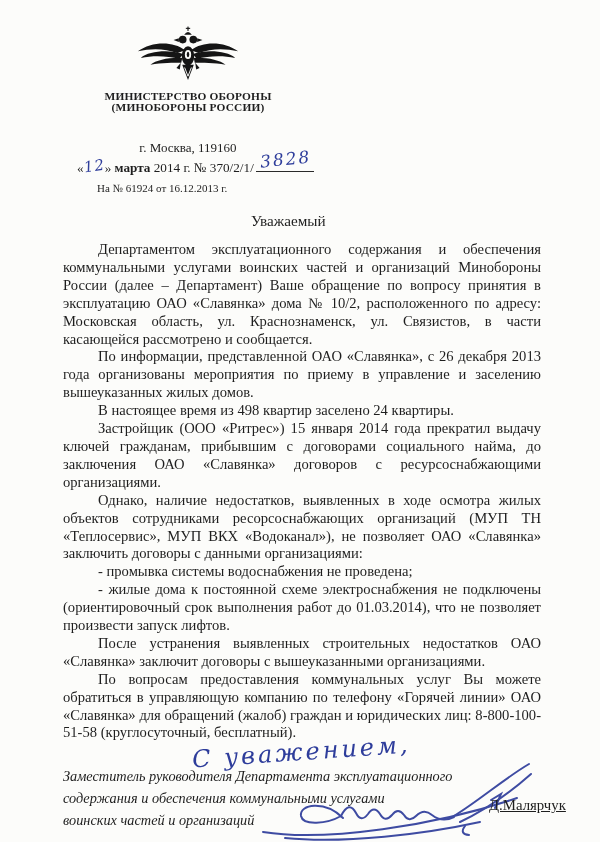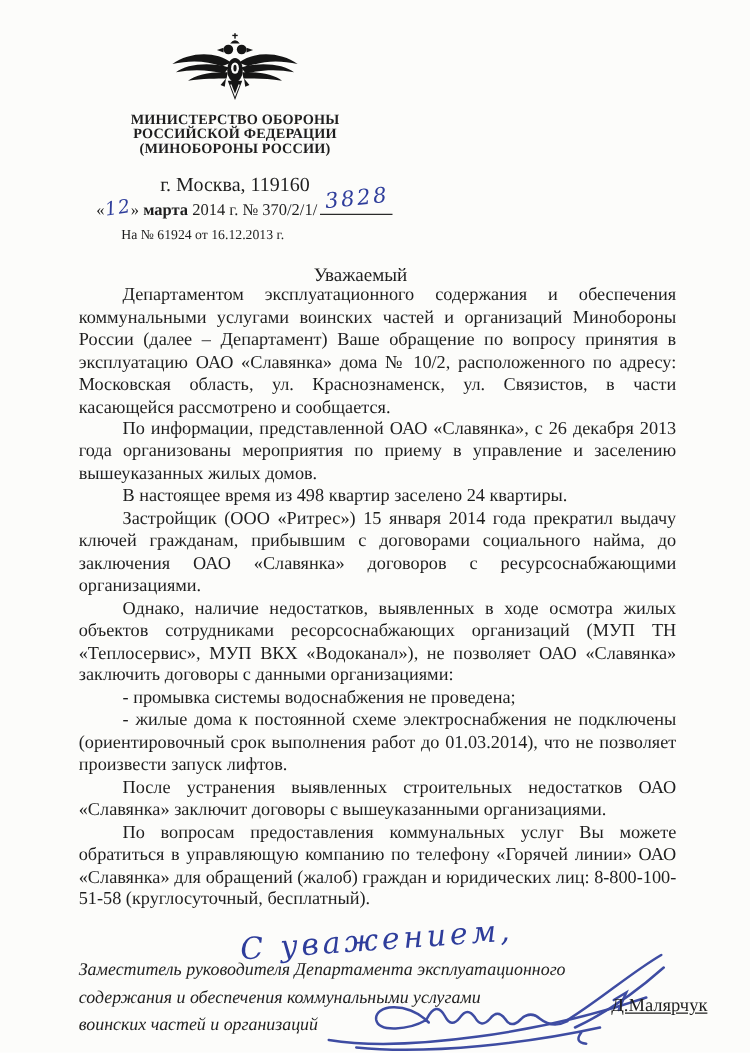--- a/index.html
+++ b/index.html
@@ -16,22 +16,22 @@
     position:absolute;left:60px;top:26px;width:256px;
     text-align:center;
   }
   .emblem{display:block;margin:0 auto 7px auto;}
   .org-line{
     font-weight:700;
     font-size:11.4px;line-height:11.4px;
     letter-spacing:.15px;
   }
   .city-line{
-    margin-top:15px;
-    font-size:16px;
+    margin-top:26px;
+    font-size:13px;
   }
   
   .date-line{
     position:absolute;left:77px;top:155px;
     font-size:13.2px;white-space:nowrap;
   }
   .hand{color:var(--pen);font-style:italic;font-family:"DejaVu Serif", serif;}
   .hand-day{
     display:inline-block;font-size:15px;letter-spacing:1px;
     transform:rotate(-9deg) translateY(-1px);
@@ -54,21 +54,21 @@
     font-size:11px;
   }
   
   .salutation{
     position:absolute;left:223px;top:212px;
     font-size:15.2px;
     margin-left:28px;
   }
   
   .body-text{
-    position:absolute;left:63px;top:228px;width:478px;
+    position:absolute;left:63px;top:241px;width:478px;
   }
   .body-text p{
     margin:0;
     text-indent:35px;
     text-align:justify;
     font-size:14.6px;
     line-height:17.9px;
   }
   
   .closing-hand{
@@ -122,21 +122,20 @@
         <path d="M125,76 l9,11 -7,3 z"></path>
 
         <path d="M98,80 L110,112 L122,80 Z"></path>
       </g>
 
       <ellipse cx="110" cy="59" rx="6.5" ry="9.5" fill="#fcfcfa"></ellipse>
       <ellipse cx="110" cy="59" rx="2.6" ry="5.5" fill="#151515"></ellipse>
       <path d="M103,86 L110,104 L117,86" fill="none" stroke="#fcfcfa" stroke-width="2"></path>
     </svg>
     <div class="org-line">МИНИСТЕРСТВО ОБОРОНЫ</div>
-    <div class="org-line">РОССИЙСКОЙ ФЕДЕРАЦИИ</div>
     <div class="org-line">(МИНОБОРОНЫ РОССИИ)</div>
     <div class="city-line">г. Москва,  119160</div>
   </div>
 
   <div class="date-line">
     <span>«</span><span class="hand hand-day">12</span><span>»</span>
     <span class="month-bold">марта</span><span> 2014 г. № 370/2/1/</span><span class="num-underline"><span class="hand hand-number">3828</span></span>
   </div>
 
   <div class="reply-line">На № 61924 от 16.12.2013 г.</div>

